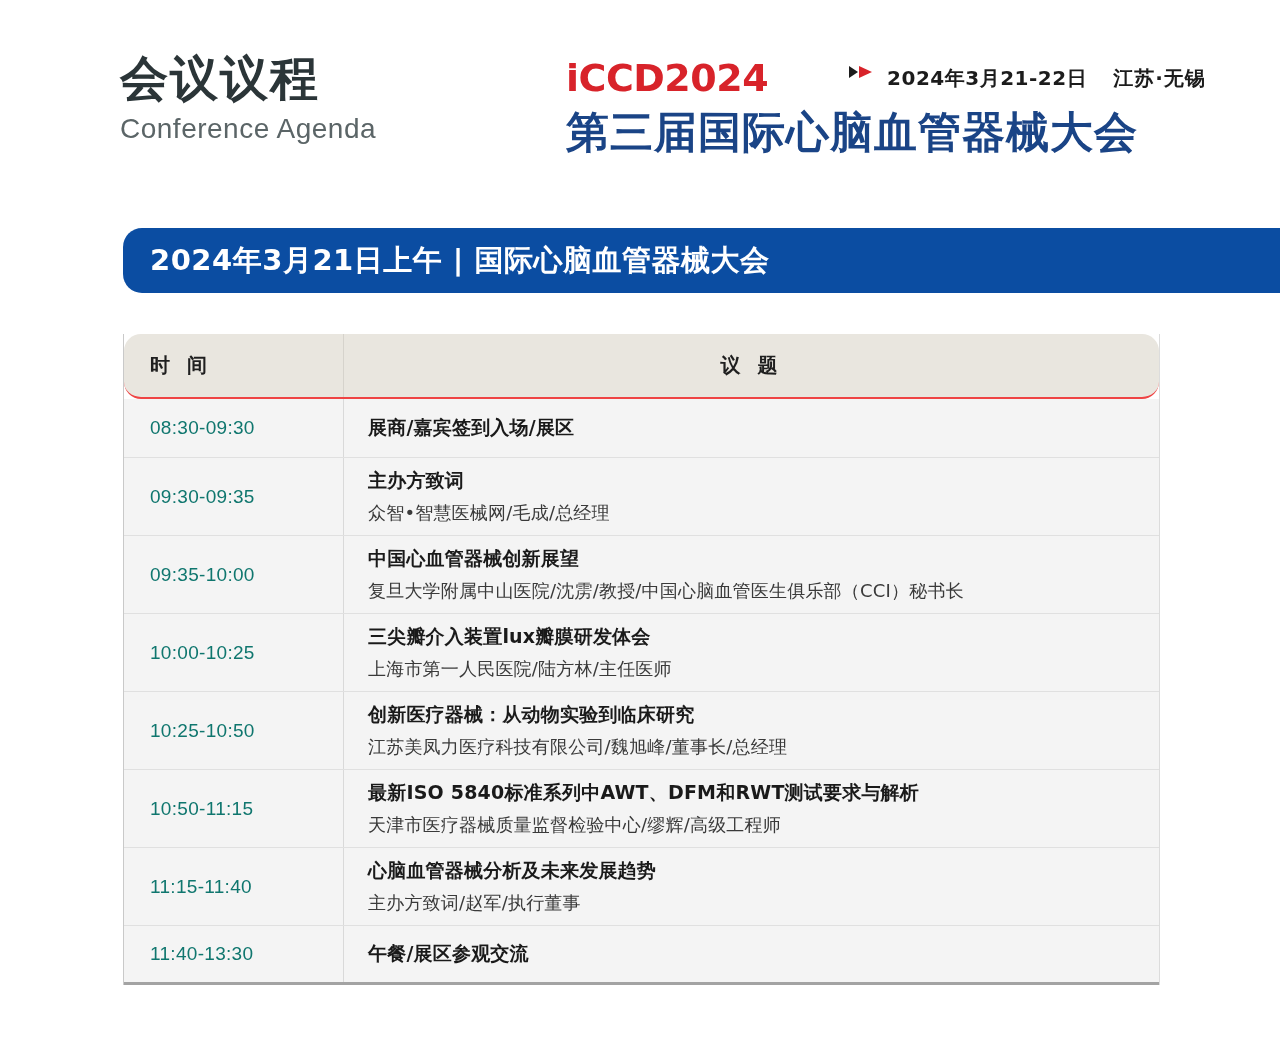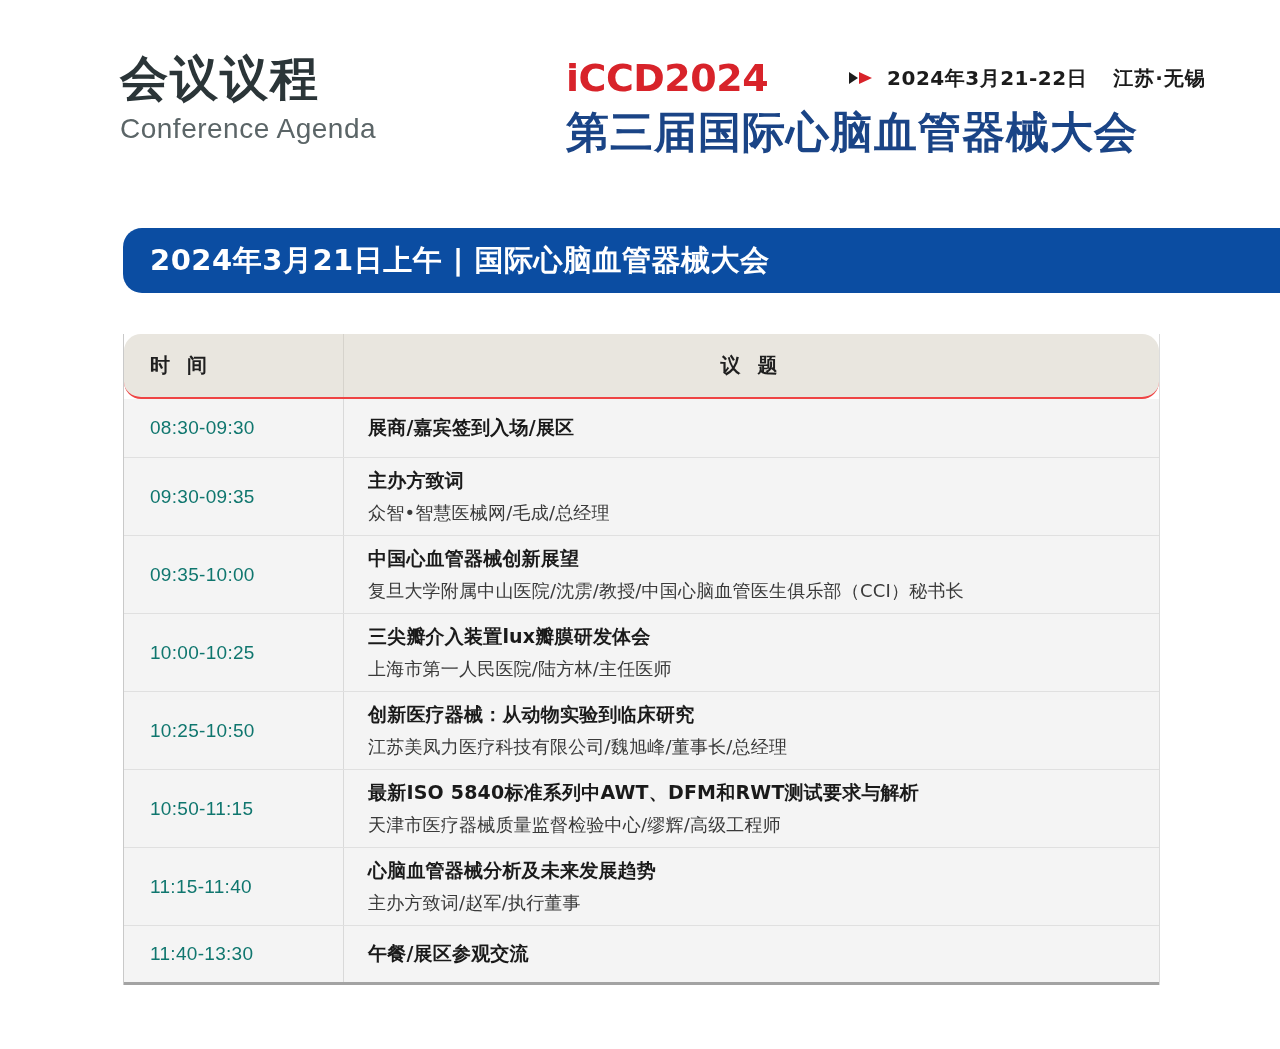--- a/index.html
+++ b/index.html
@@ -46,21 +46,21 @@
     font-weight:700;
     color:#d8232a;
     letter-spacing:-0.5px;
     line-height:1;
     font-family:"DejaVu Sans","Liberation Sans",sans-serif;
     white-space:nowrap;
   }
 
   .logo-meta {
     display:flex;
-    align-items:center;
+    align-items:flex-start;
     margin-left:56px;
     white-space:nowrap;
     padding-left:25px;
   }
   .meta-arrow {
     display:inline-flex;
     align-items:center;
     margin-right:12px;
     line-height:0;
   }

